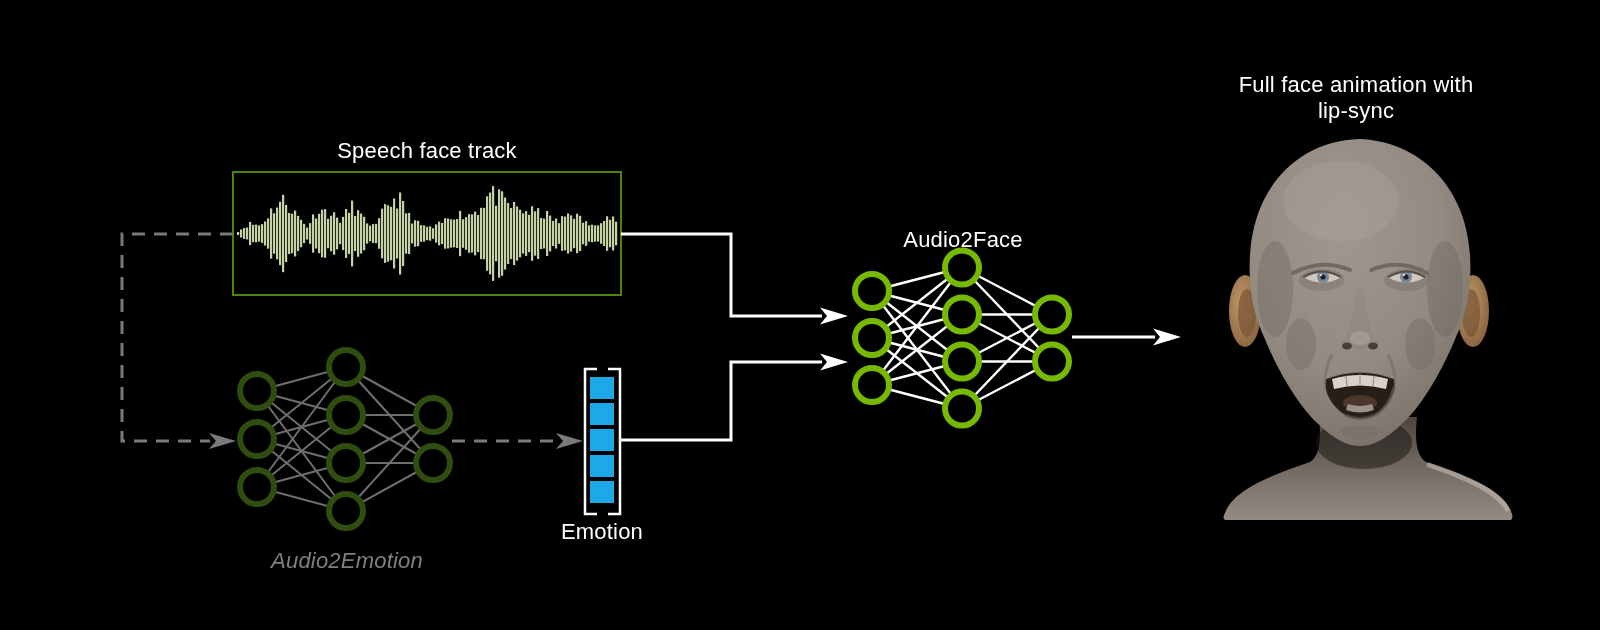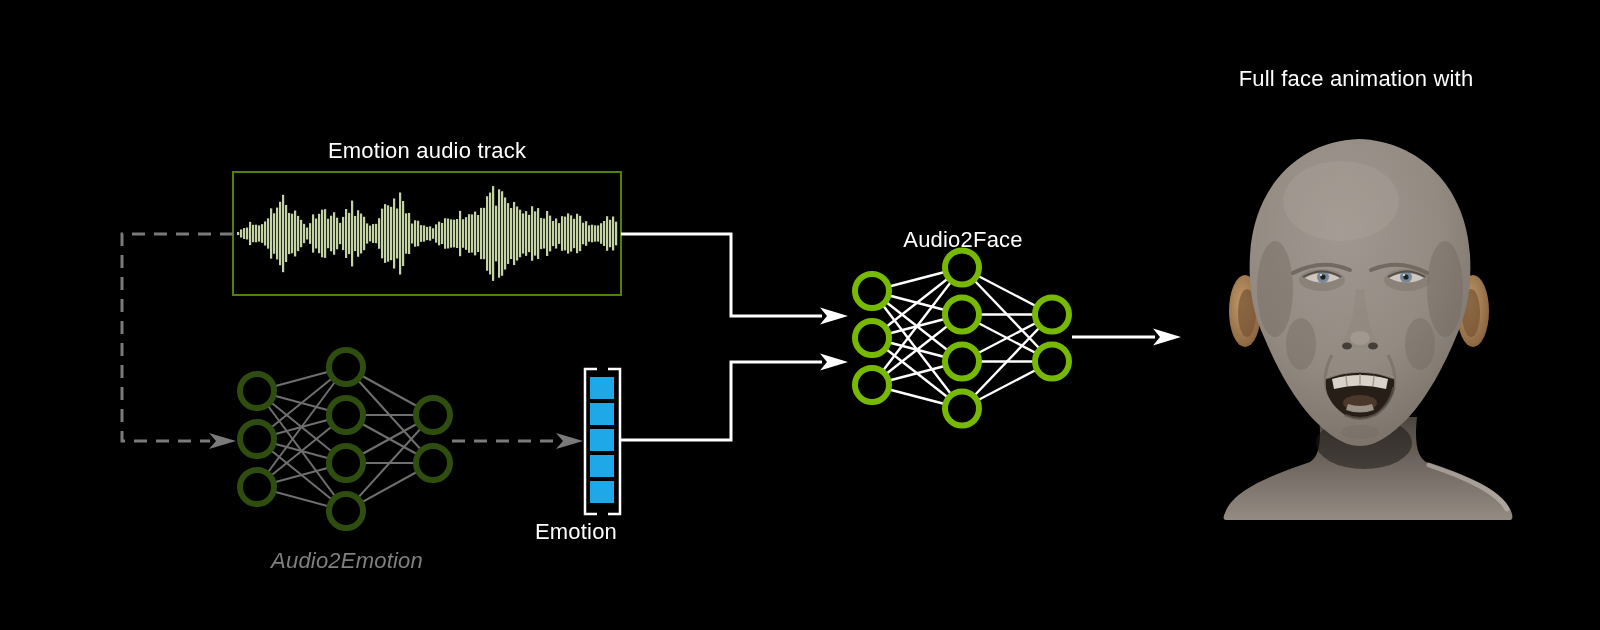--- a/index.html
+++ b/index.html
@@ -312,21 +312,22 @@
       <path d="M109,240 Q137,232 165,240 L163,250 Q137,243 111,250 Z" fill="#d8d2c9"></path>
       <path d="M123,236.5 L124,247 M137,235 L137,245.5 M151,236.5 L150,247" stroke="#a09a91" stroke-width="1.4" fill="none"></path>
       <ellipse cx="137" cy="264" rx="17" ry="8" fill="#4c372c"></ellipse>
       <path d="M123,271 Q137,276 151,271 L149,265 Q137,269 125,265 Z" fill="#a9a298" opacity="0.85"></path>
       <path d="M103,239 Q137,226 171,239" stroke="#978e86" stroke-width="2.5" fill="none" opacity="0.8"></path>
       <path d="M122,276 Q137,283 152,276 Q166,268 171,248" stroke="#5d554d" stroke-width="3" fill="none" opacity="0.7"></path>
       <ellipse cx="137" cy="293" rx="19" ry="7" fill="#756c64" opacity="0.45"></ellipse>
     </g>
   </svg>
 
-  <div class="label" style="left:427px;top:138px">Emotion audio track</div>
+  <div class="label" style="left:427px;top:138px">Speech face track</div>
   <div class="label gray" style="left:347px;top:548px">Audio2Emotion</div>
-  <div class="label" style="left:576px;top:519px">Emotion</div>
+  <div class="label" style="left:602px;top:519px">Emotion</div>
   <div class="label" style="left:963px;top:227px">Audio2Face</div>
-  <div class="label" style="left:1356px;top:66px">
+  <div class="label" style="left:1356px;top:72px">
     <div>Full face animation with</div>
+    <div>lip-sync</div>
   </div>
 
 </div>
 
 </body></html>

